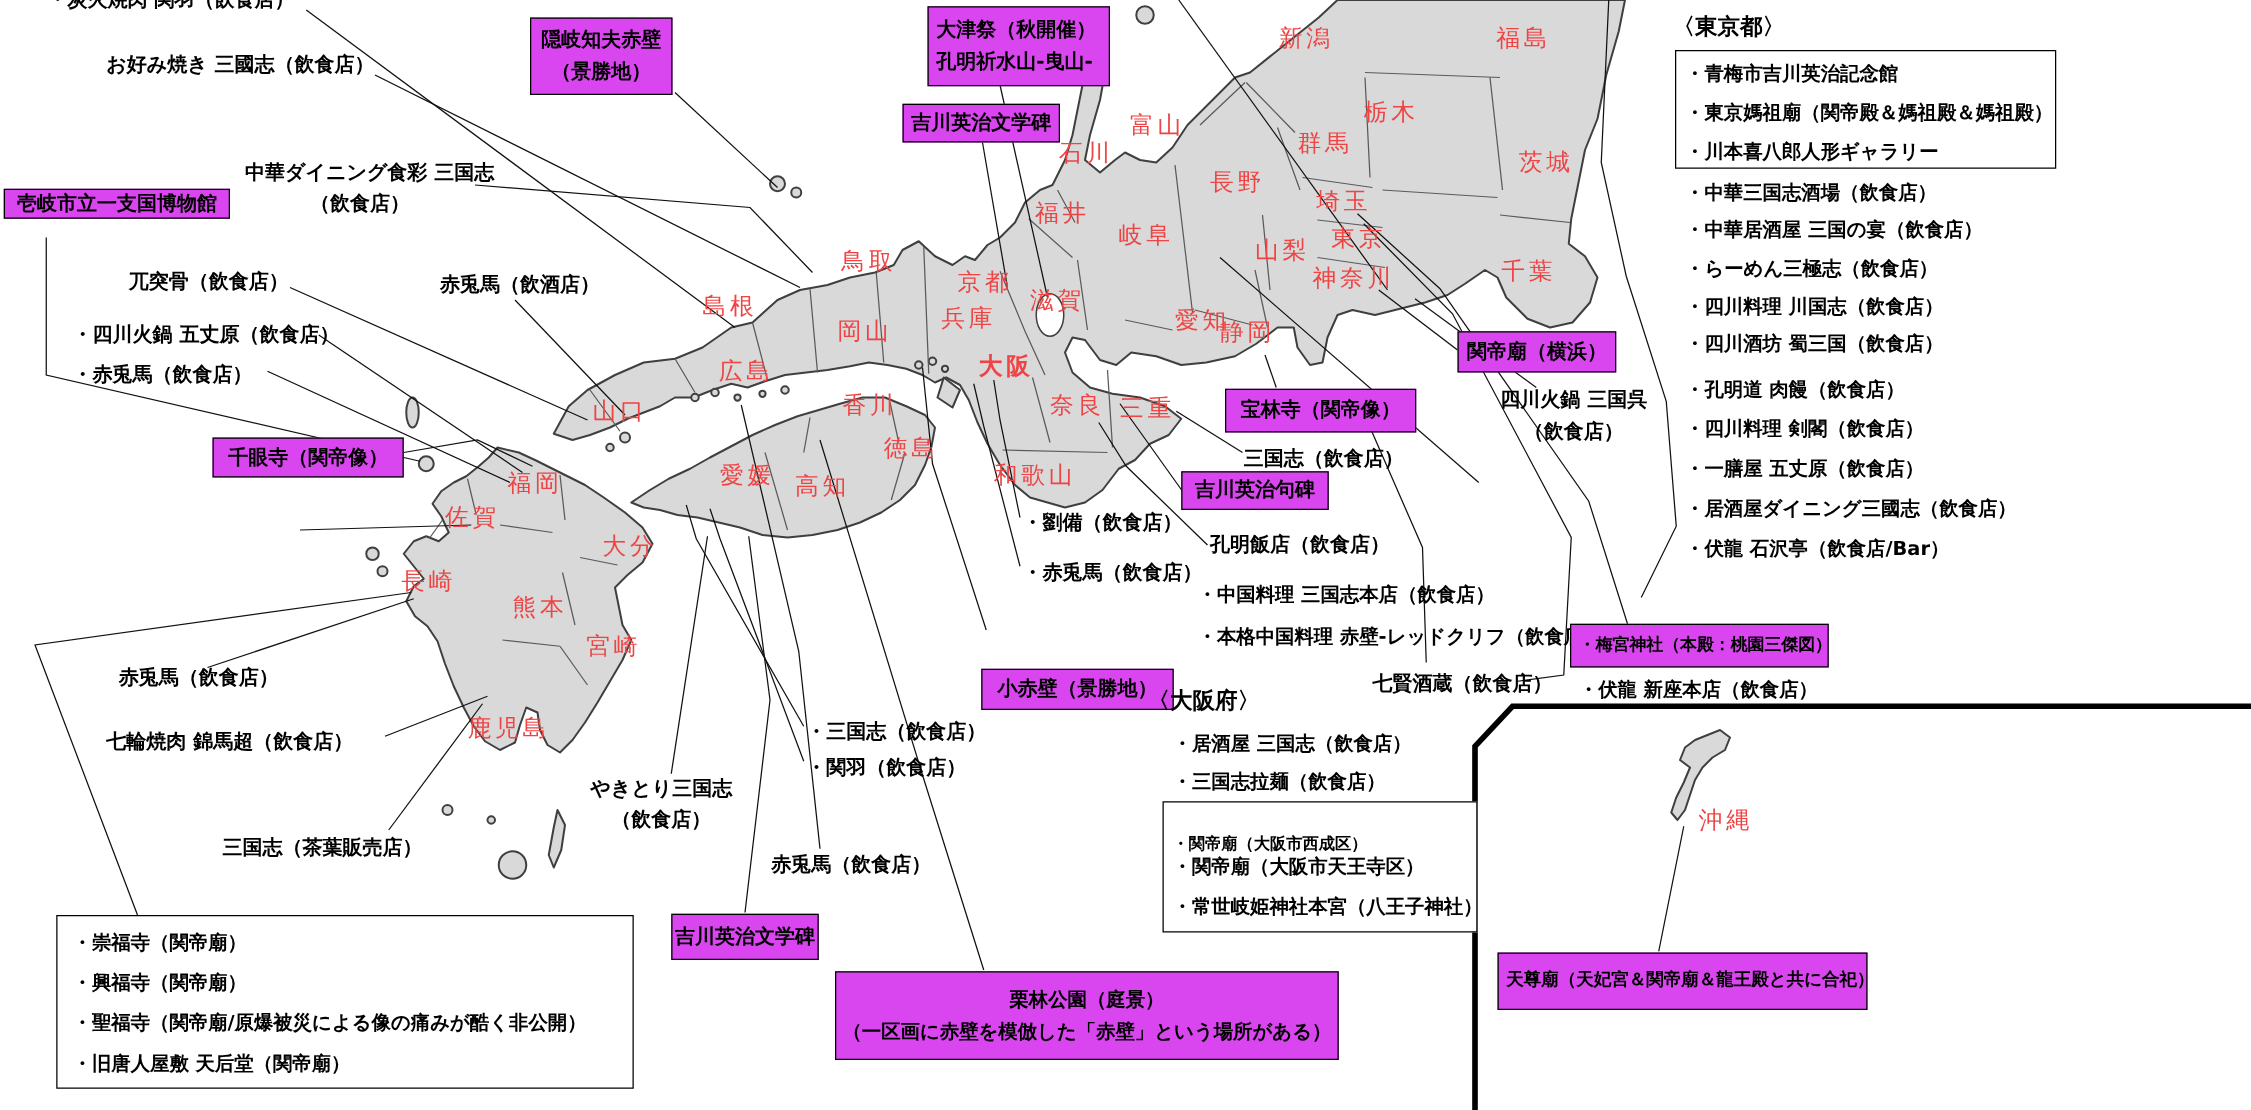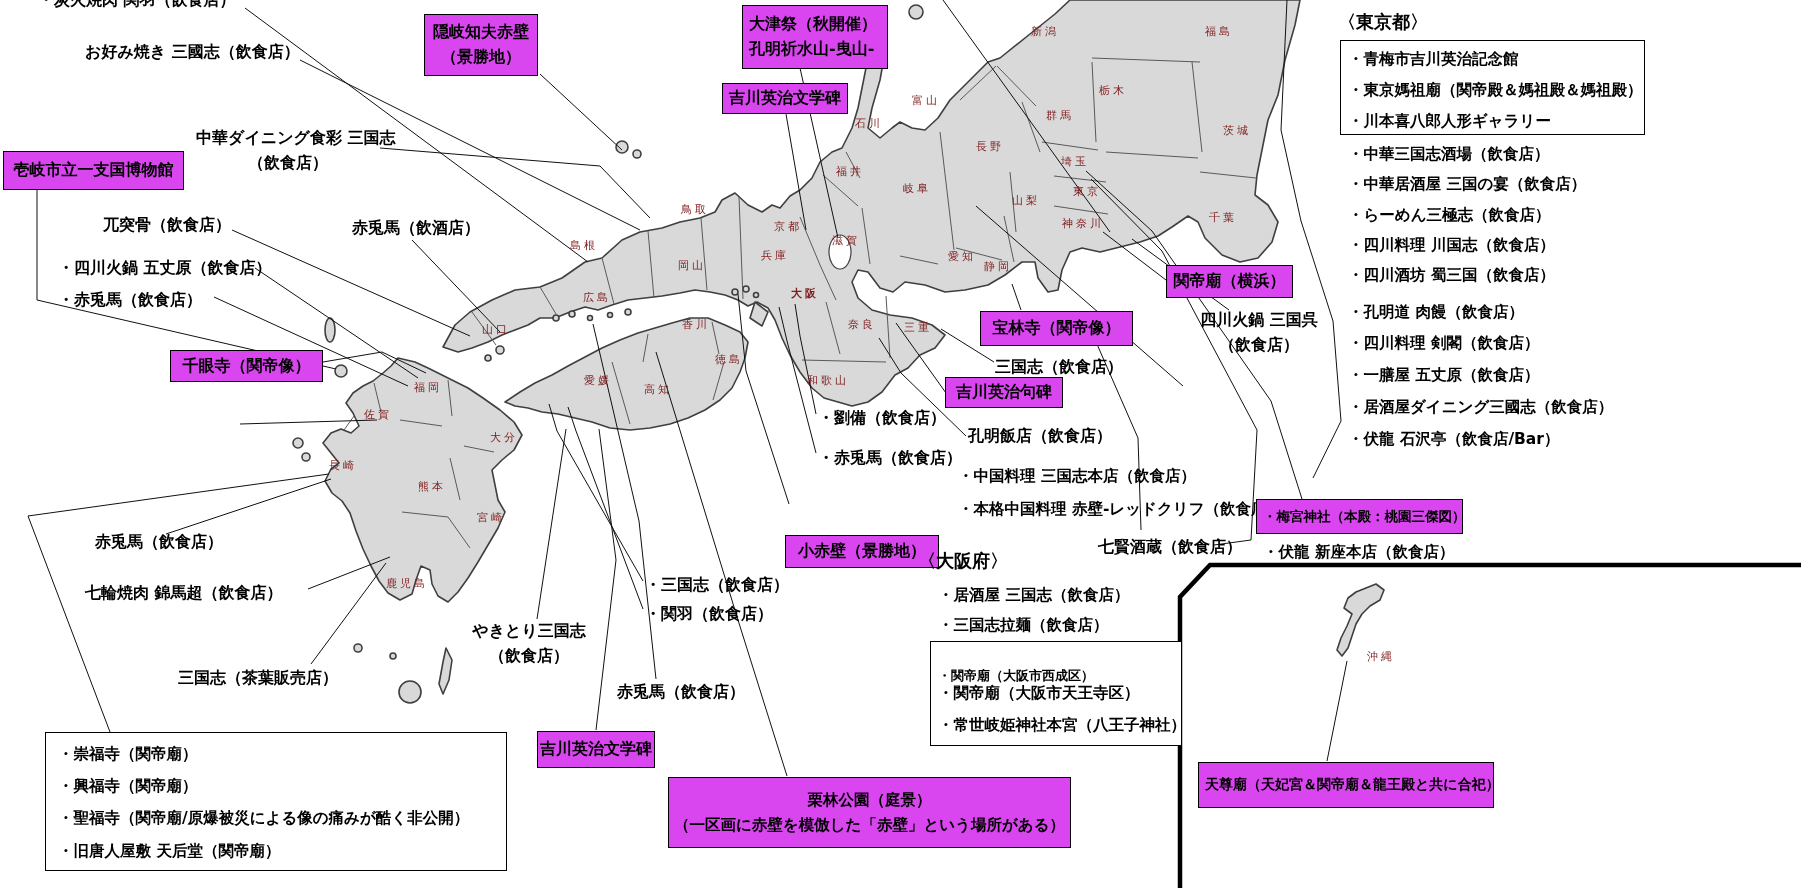--- a/index.html
+++ b/index.html
@@ -11,22 +11,22 @@
   .lake{fill:#ffffff;stroke:#3f3f3f;stroke-width:1.2;}
   .leader{fill:none;stroke:#111;stroke-width:1;}
   .inset{fill:none;stroke:#000;stroke-width:4.5;}
   .lbl{position:absolute;z-index:3;color:#000;font-weight:bold;font-size:16px;
        line-height:1.55;white-space:nowrap;}
   .lbl.c{text-align:center;}
   .lbl.boxed{background:#d946ef;border:1.7px solid #000;box-sizing:border-box;
              display:flex;flex-direction:column;justify-content:center;padding:2px 6px;}
   .lbl.boxed.c{align-items:center;}
   .gbox{position:absolute;z-index:2;border:1.7px solid #000;background:#fff;box-sizing:border-box;}
-  .pref{position:absolute;z-index:2;transform:translate(-50%,-50%);font-size:11px;
-        font-weight:normal;letter-spacing:3px;color:#7f1d1d;white-space:nowrap;}
+  .pref{position:absolute;z-index:2;transform:translate(-50%,-50%);font-size:19px;
+        font-weight:normal;letter-spacing:3px;color:#ef4444;white-space:nowrap;}
 </style>
 </head>
 <body>
 
 <div id="canvas">
 
   <svg id="mapsvg" width="1801" height="888" viewBox="0 0 1801 888">
 
     <path class="land" d="M443,347 L455,325 L470,312 L492,300 L515,290 L540,287 L562,278 L585,262 L602,258 L622,240 L640,232 L662,228 L680,222 L700,218 L715,212 L722,200 L735,193 L748,205 L762,212 L772,205 L780,208 L790,196 L800,190 L812,178 L820,162 L832,152 L842,148 L852,128 L858,108 L866,68 L874,52 L884,58 L880,80 L872,108 L868,128 L880,138 L892,128 L900,122 L912,128 L925,130 L938,118 L950,100 L968,82 L988,62 L1000,58 L1030,34 L1055,14 L1070,0 L1300,0 L1295,25 L1285,60 L1278,95 L1268,120 L1262,150 L1257,175 L1255,195 L1268,205 L1278,222 L1272,242 L1258,258 L1240,262 L1222,255 L1205,238 L1198,222 L1188,216 L1172,227 L1158,236 L1140,242 L1120,247 L1100,252 L1082,248 L1070,252 L1062,270 L1058,290 L1048,292 L1038,278 L1035,262 L1022,262 L1005,275 L988,285 L965,290 L945,292 L925,285 L905,282 L893,292 L880,288 L868,272 L858,270 L852,282 L858,298 L872,310 L890,315 L912,318 L932,325 L945,335 L935,348 L920,355 L908,368 L895,375 L882,392 L868,402 L852,406 L838,402 L824,398 L812,388 L800,372 L790,355 L782,338 L775,320 L768,308 L757,302 L748,306 L738,300 L725,295 L710,292 L695,290 L680,293 L662,296 L645,298 L628,300 L612,305 L598,310 L585,307 L570,312 L555,318 L540,318 L528,325 L515,330 L502,335 L488,342 L472,348 L458,352 Z"></path>
 
@@ -127,21 +127,21 @@
       <div>隠岐知夫赤壁</div>
       <div>（景勝地）</div>
     </div>
     <div class="lbl boxed" style="left: 742px; top: 5px; width: 146px; height: 64px;">
       <div>大津祭（秋開催）</div>
       <div>孔明祈水山-曳山-</div>
     </div>
     <div class="lbl boxed c" style="left: 722px; top: 83px; width: 126px; height: 31px;">
       <div>吉川英治文学碑</div>
     </div>
-    <div class="lbl boxed c" style="left: 3px; top: 151px; width: 181px; height: 39px;">
+    <div class="lbl boxed c" style="left: 3px; top: 151px; width: 181px; height: 24px;">
       <div>壱岐市立一支国博物館</div>
     </div>
     <div class="lbl" style="left: 103px; top: 213px;">
       <div>兀突骨（飲食店）</div>
     </div>
     <div class="lbl" style="left: 352px; top: 216px;">
       <div>赤兎馬（飲酒店）</div>
     </div>
     <div class="lbl" style="left: 58px; top: 256px;">
       <div>・四川火鍋 五丈原（飲食店）</div>

